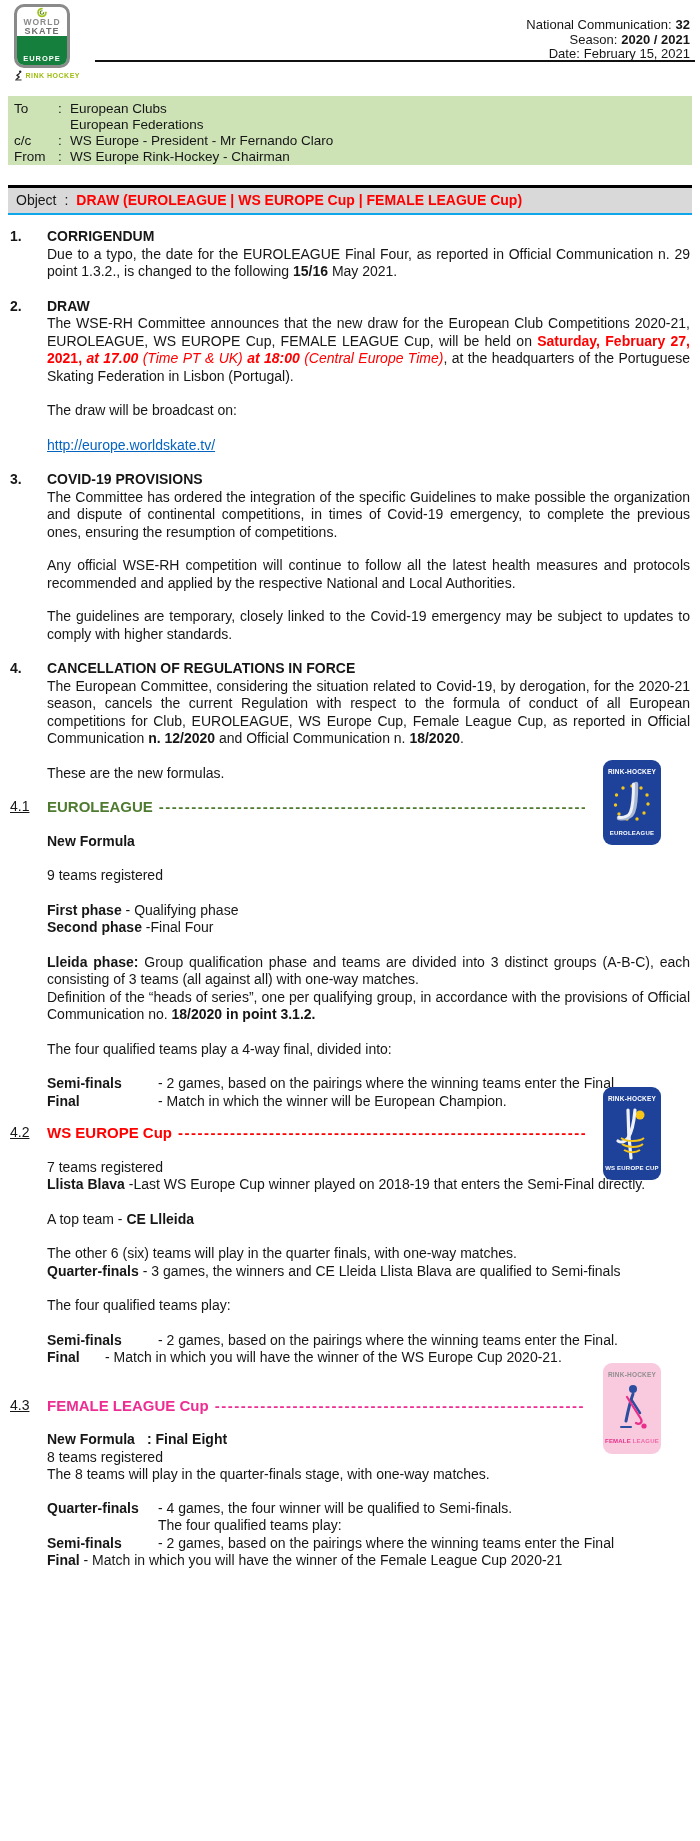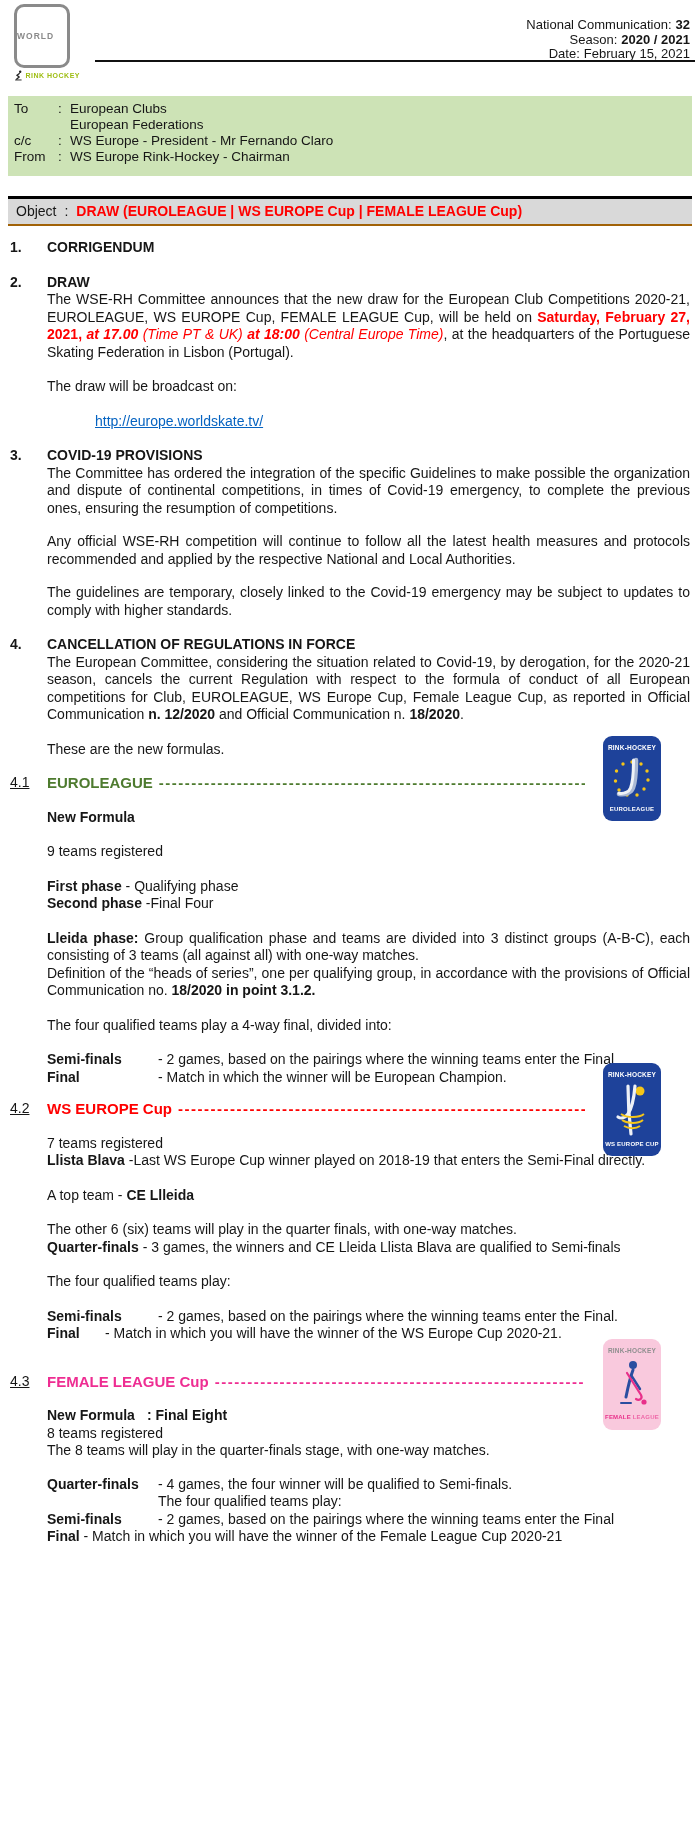--- a/index.html
+++ b/index.html
@@ -11,50 +11,50 @@
   .i { font-style:italic; }
   .red { color:#ff0000; }
   .green { color:#4e7b2f; }
   .pink { color:#ee2d92; }
 
   
   .letterhead { position:relative; height:96px; }
   .lh-rule { position:absolute; left:95px; right:5px; top:60px; border-top:2px solid #111; }
   .wslogo { position:absolute; left:14px; top:4px; width:66px; }
   .wsbox { width:56px; height:64px; border:3px solid #8a8a8a; border-radius:10px; background:#fff;
-           display:flex; flex-direction:row; align-items:center; overflow:hidden; }
+           display:flex; flex-direction:column; align-items:center; overflow:hidden; }
   .wsword { font-size:8.5px; font-weight:bold; color:#8a8a8a; letter-spacing:1px; line-height:9px; }
   .wseur  { width:100%; margin-top:auto; background:#15803d; color:#fff; font-size:7.5px; font-weight:bold;
             text-align:center; letter-spacing:1px; padding:18px 0 2px; }
   .wstag { display:flex; align-items:center; gap:2px; margin-top:2px; }
   .wstag span { font-size:7px; font-weight:bold; color:#9ebd13; letter-spacing:.5px; white-space:nowrap; }
   .meta { position:absolute; top:18px; right:10px; text-align:right; font-size:13px; line-height:14.5px; }
   .meta .val { margin-left:4px; }
 
   
-  .recipients { margin:0 8px; background:#cde3b6; padding:5px 6px 11px; font-size:13.5px; line-height:16px; }
+  .recipients { margin:0 8px; background:#cde3b6; padding:5px 6px 0; font-size:13.5px; line-height:16px; }
   .rrow { display:grid; grid-template-columns:44px 12px 1fr; }
 
   
-  .objectbar { margin:20px 8px 0; background:#d9d9d9; border-top:3px solid #000; border-bottom:2px solid #a16207;
+  .objectbar { margin:20px 8px 0; background:#d9d9d9; border-top:3px solid #000; border-bottom:2px solid #0ea5e9;
                padding:3px 8px 4px; font-size:14px; line-height:18px; }
   .objectbar .colon { margin:0 8px 0 8px; }
 
   
   .sec { position:relative; margin:0 10px; padding-left:37px; font-size:14px; line-height:17.5px; }
   .sec .num { position:absolute; left:0; top:0; width:37px; font-weight:bold; }
   .ssec { position:relative; margin:0 10px; padding-left:37px; font-size:14px; line-height:17.5px; }
   .ssec .num { position:absolute; left:0; top:0; width:37px; font-weight:normal;text-decoration:underline; }
   .sec-title { font-weight:bold; }
   p.j { text-align:justify; }
   .gt { margin-top:17px; }
   .gt2 { margin-top:16px; }
   .h2row { display:flex; align-items:baseline; font-size:15px; font-weight:bold; margin-right:105px; }
   .h2row .dashes { flex:1; overflow:hidden; white-space:nowrap; letter-spacing:1.5px; margin-left:6px; }
-  .link { color:#0563c1; text-decoration:underline;margin-left:48px; }
+  .link { color:#0563c1; text-decoration:underline; }
 
   .drow { display:flex; }
   .dlab { flex:0 0 111px; font-weight:bold; }
   .dlab.narrow { flex:0 0 58px; }
   .dtxt { flex:1; text-align:justify; }
 
   
   .badge { position:absolute; right:29px; width:58px; border-radius:9px; display:flex; flex-direction:column;
            align-items:center; padding:3px 2px; }
   .badge.blue { background:#1e429a; }
@@ -74,21 +74,21 @@
 <div class="page">
 
   <div class="letterhead">
     <div class="wslogo">
       <div class="wsbox">
         <svg width="28" height="26" viewBox="0 0 30 28">
           <path d="M15 4 a10 10 0 1 0 10 10" stroke="#9ec41c" stroke-width="4.5" fill="none" stroke-linecap="round"></path>
           <path d="M15 9.5 a4.5 4.5 0 1 0 4.5 4.5" stroke="#5d8a1e" stroke-width="3" fill="none" stroke-linecap="round"></path>
         </svg>
         <div class="wsword">WORLD</div>
-        <div class="wsword" style="font-size:9px;color:#6f6f6f;padding-left:16px;">SKATE</div>
+        <div class="wsword" style="font-size:9px;color:#6f6f6f;">SKATE</div>
         <div class="wseur">EUROPE</div>
       </div>
       <div class="wstag">
         <svg width="10" height="11" viewBox="0 0 10 11">
           <circle cx="6.5" cy="1.6" r="1.3" fill="#222"></circle>
           <path d="M6 3.2 L3.2 5.2 L5.4 7 L2.4 9.6" stroke="#222" stroke-width="1.4" fill="none"></path>
           <path d="M1.2 10.2 L8 10.2" stroke="#222" stroke-width="1" fill="none"></path>
         </svg>
         <span>RINK HOCKEY</span>
       </div>
@@ -124,20 +124,21 @@
     </div>
   </div>
 
   <div class="objectbar">
     <span>Object</span><span class="colon">:</span><span class="b red">DRAW (EUROLEAGUE | WS EUROPE Cup | FEMALE LEAGUE Cup)</span>
   </div>
 
   <div class="sec" style="margin-top:13px;">
     <span class="num">1.</span>
     <div class="sec-title">CORRIGENDUM</div>
+    <p class="j"><span>Due to a typo, the date for the EUROLEAGUE Final Four, as reported in Official Communication n. 29 point 1.3.2., is changed to the following </span><span class="b">15/16</span><span> May 2021.</span></p>
   </div>
 
   <div class="sec gt">
     <span class="num">2.</span>
     <div class="sec-title">DRAW</div>
     <p class="j"><span>The WSE-RH Committee announces that the new draw for the European Club Competitions 2020-21, EUROLEAGUE, WS EUROPE Cup, FEMALE LEAGUE Cup, will be held on </span><span class="b red">Saturday, February 27, 2021,</span><span class="b i red"> at 17.00 </span><span class="i red">(Time PT &amp; UK)</span><span class="b i red"> at 18:00 </span><span class="i red">(Central Europe Time)</span><span>, at the headquarters of the Portuguese Skating Federation in Lisbon (Portugal).</span></p>
     <p class="j gt">The draw will be broadcast on:</p>
     <p class="j gt"><a href="#" class="link">http://europe.worldskate.tv/</a></p>
   </div>
 

